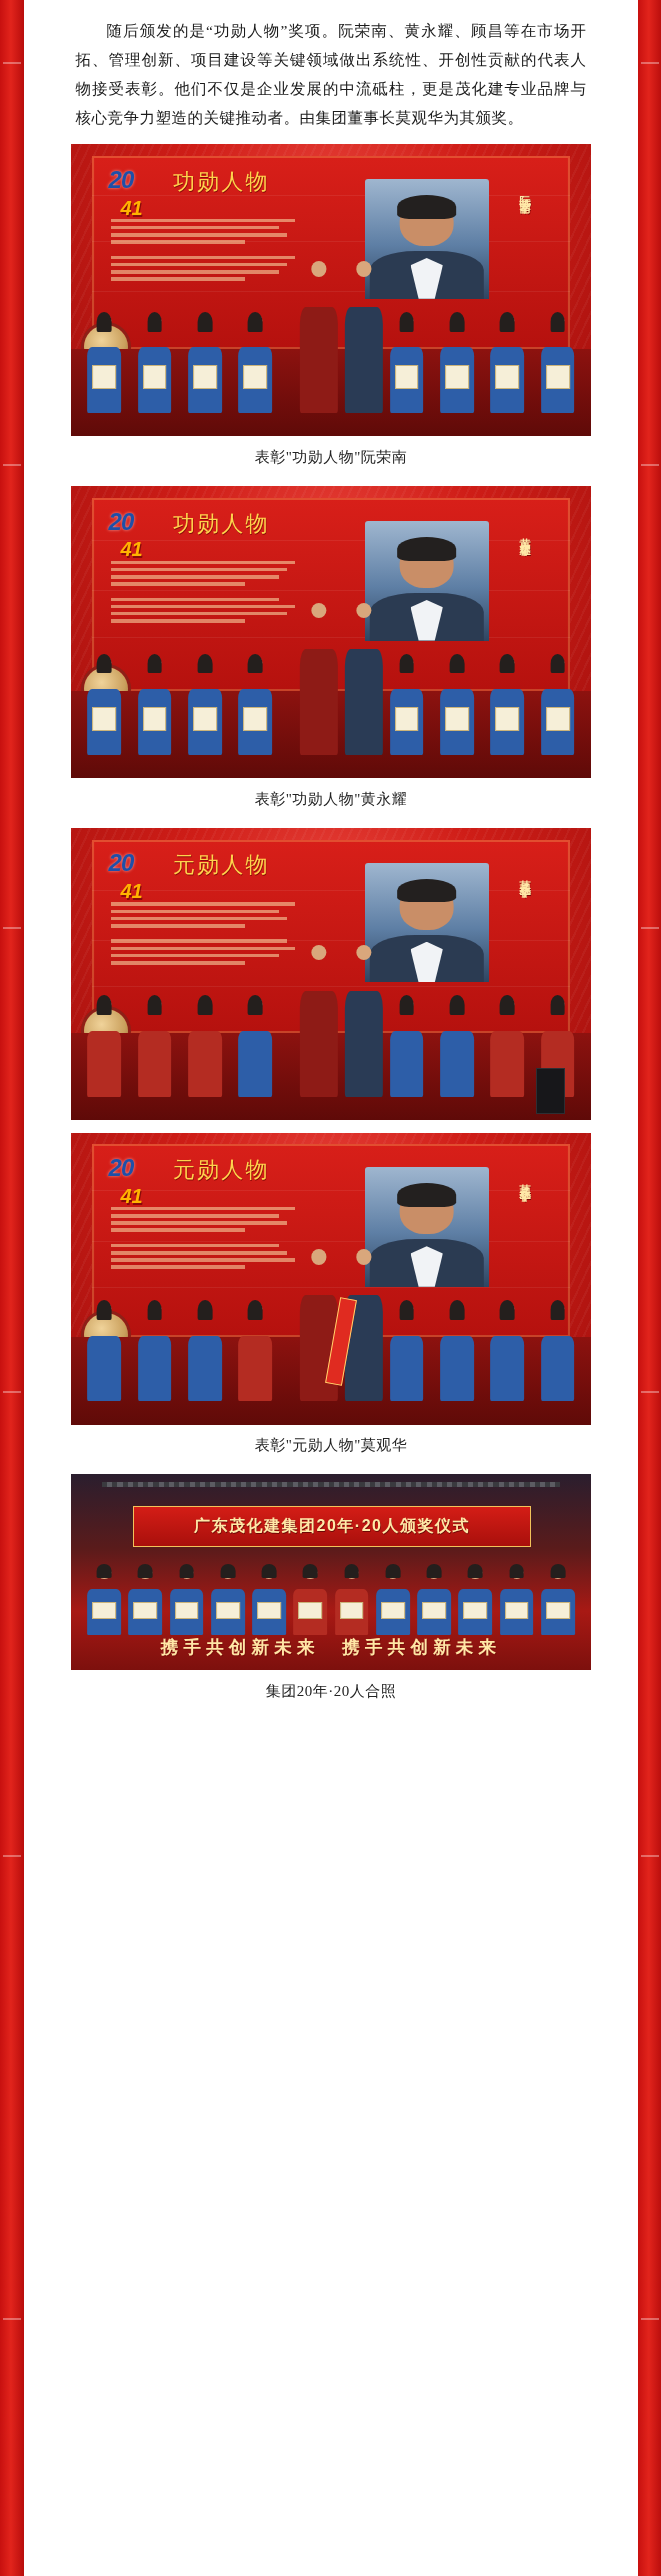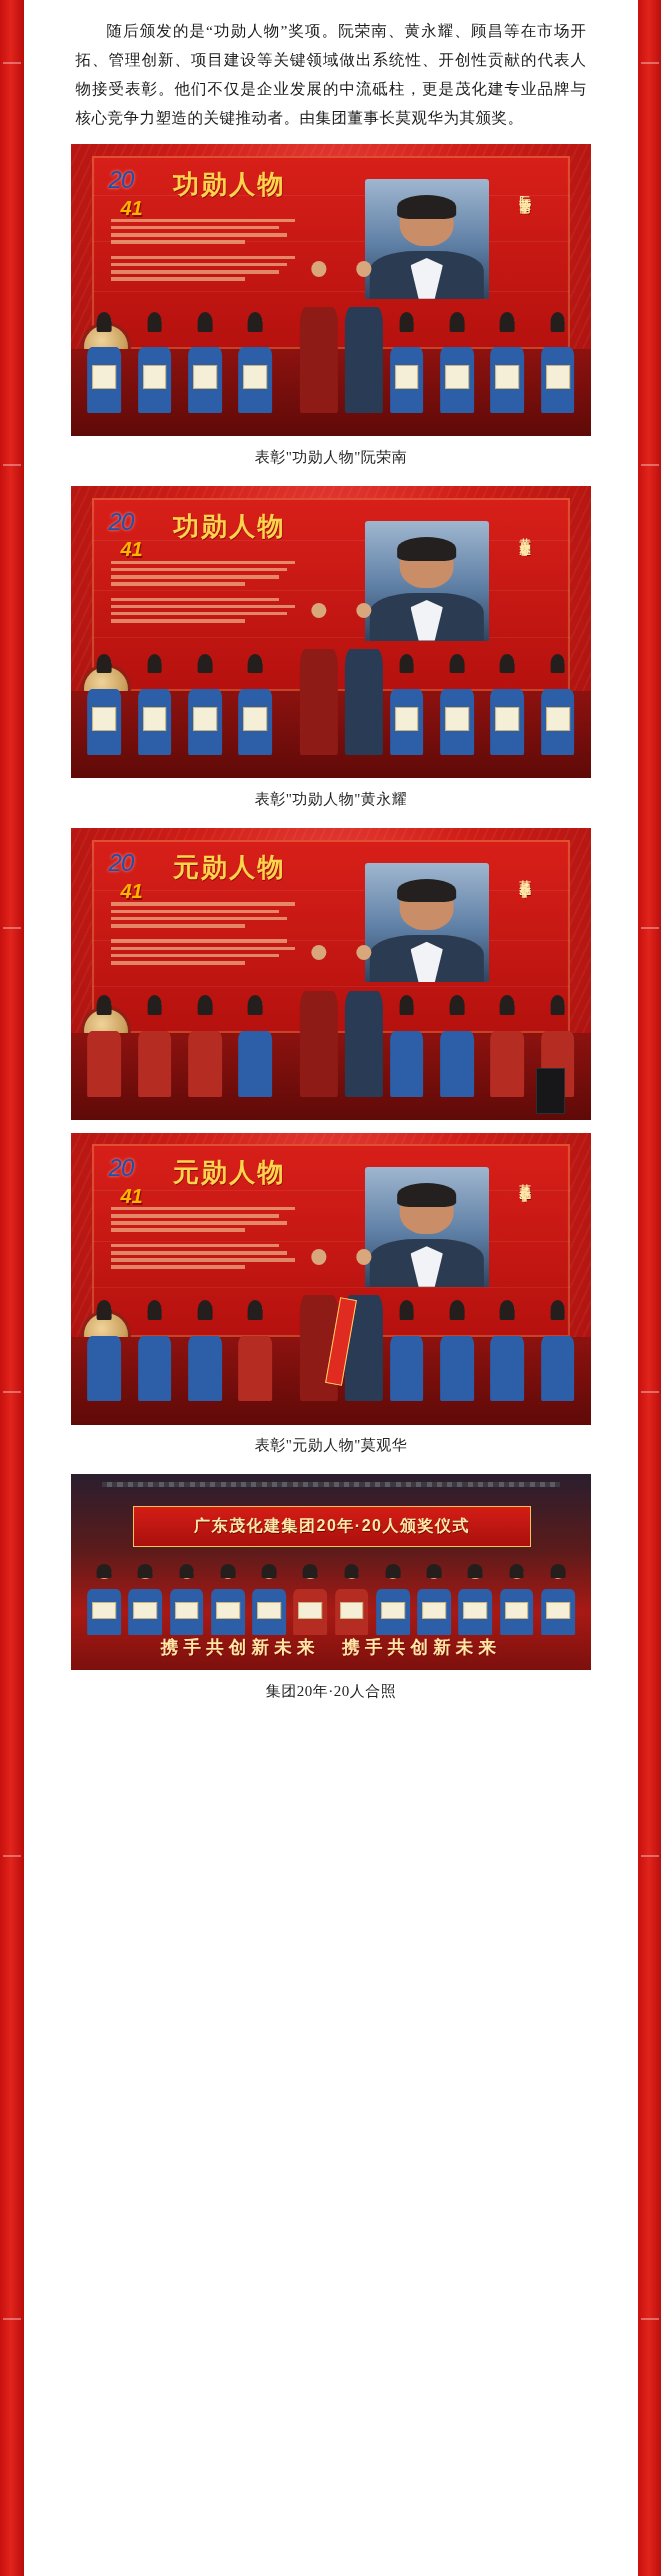--- a/index.html
+++ b/index.html
@@ -105,33 +105,33 @@
     position: absolute;
     left: 0; right: 0;
     height: 0.5px;
     background: rgba(255,255,255,0.07);
   }
   .logo20 {
     position: absolute;
     left: 3.5%;
     top: 5%;
     font-size: 24px;
-    font-weight: normal;
+    font-weight: bold;
     font-style: italic;
     color: #1f4fa8;
     letter-spacing: -1px;
     text-shadow: 0 0 3.1px rgba(255,255,255,.6);
     font-family: "Liberation Sans", sans-serif;
   }
   .award-title {
     position: absolute;
     left: 17%;
     top: 5.5%;
-    font-size: 26px;
-    font-weight: bold;
+    font-size: 22px;
+    font-weight: normal;
     color: #ffd34d;
     letter-spacing: 2.1px;
     text-shadow: 0.5px 1px 0 #8a0b08;
     text-align: right;
   }
   .textblock {
     position: absolute;
     left: 4%;
     top: 24%;
     width: 40%;

